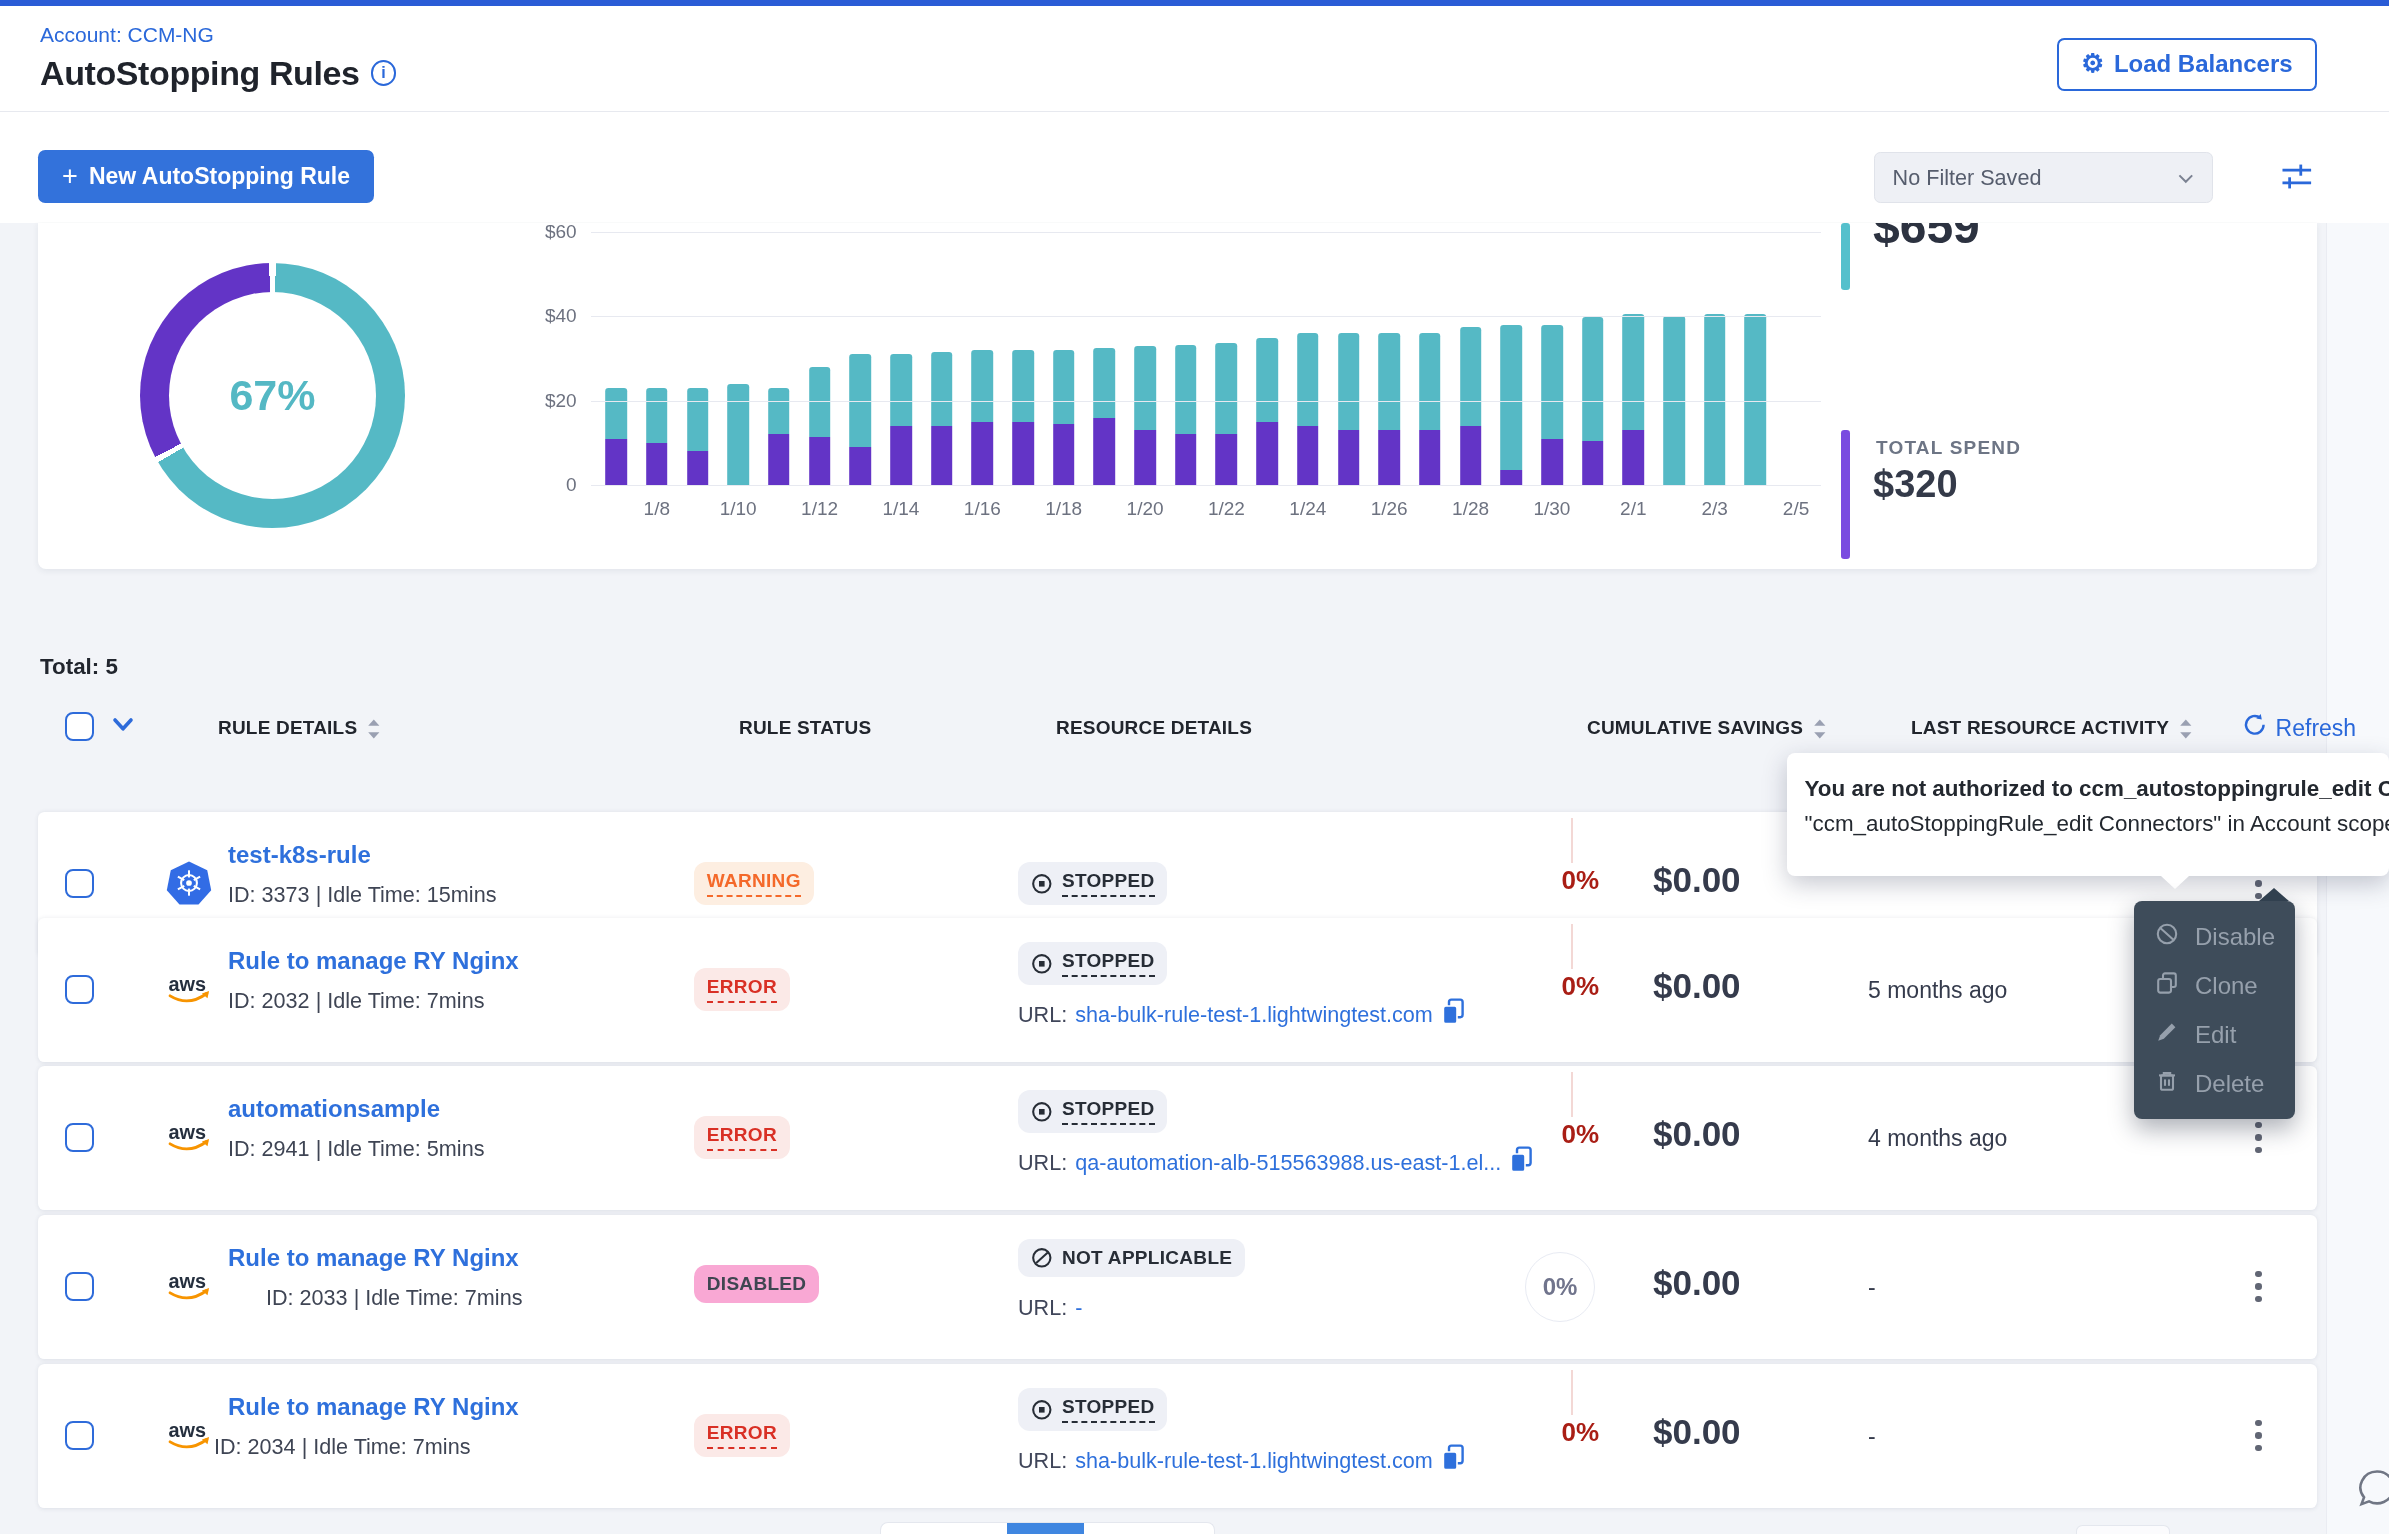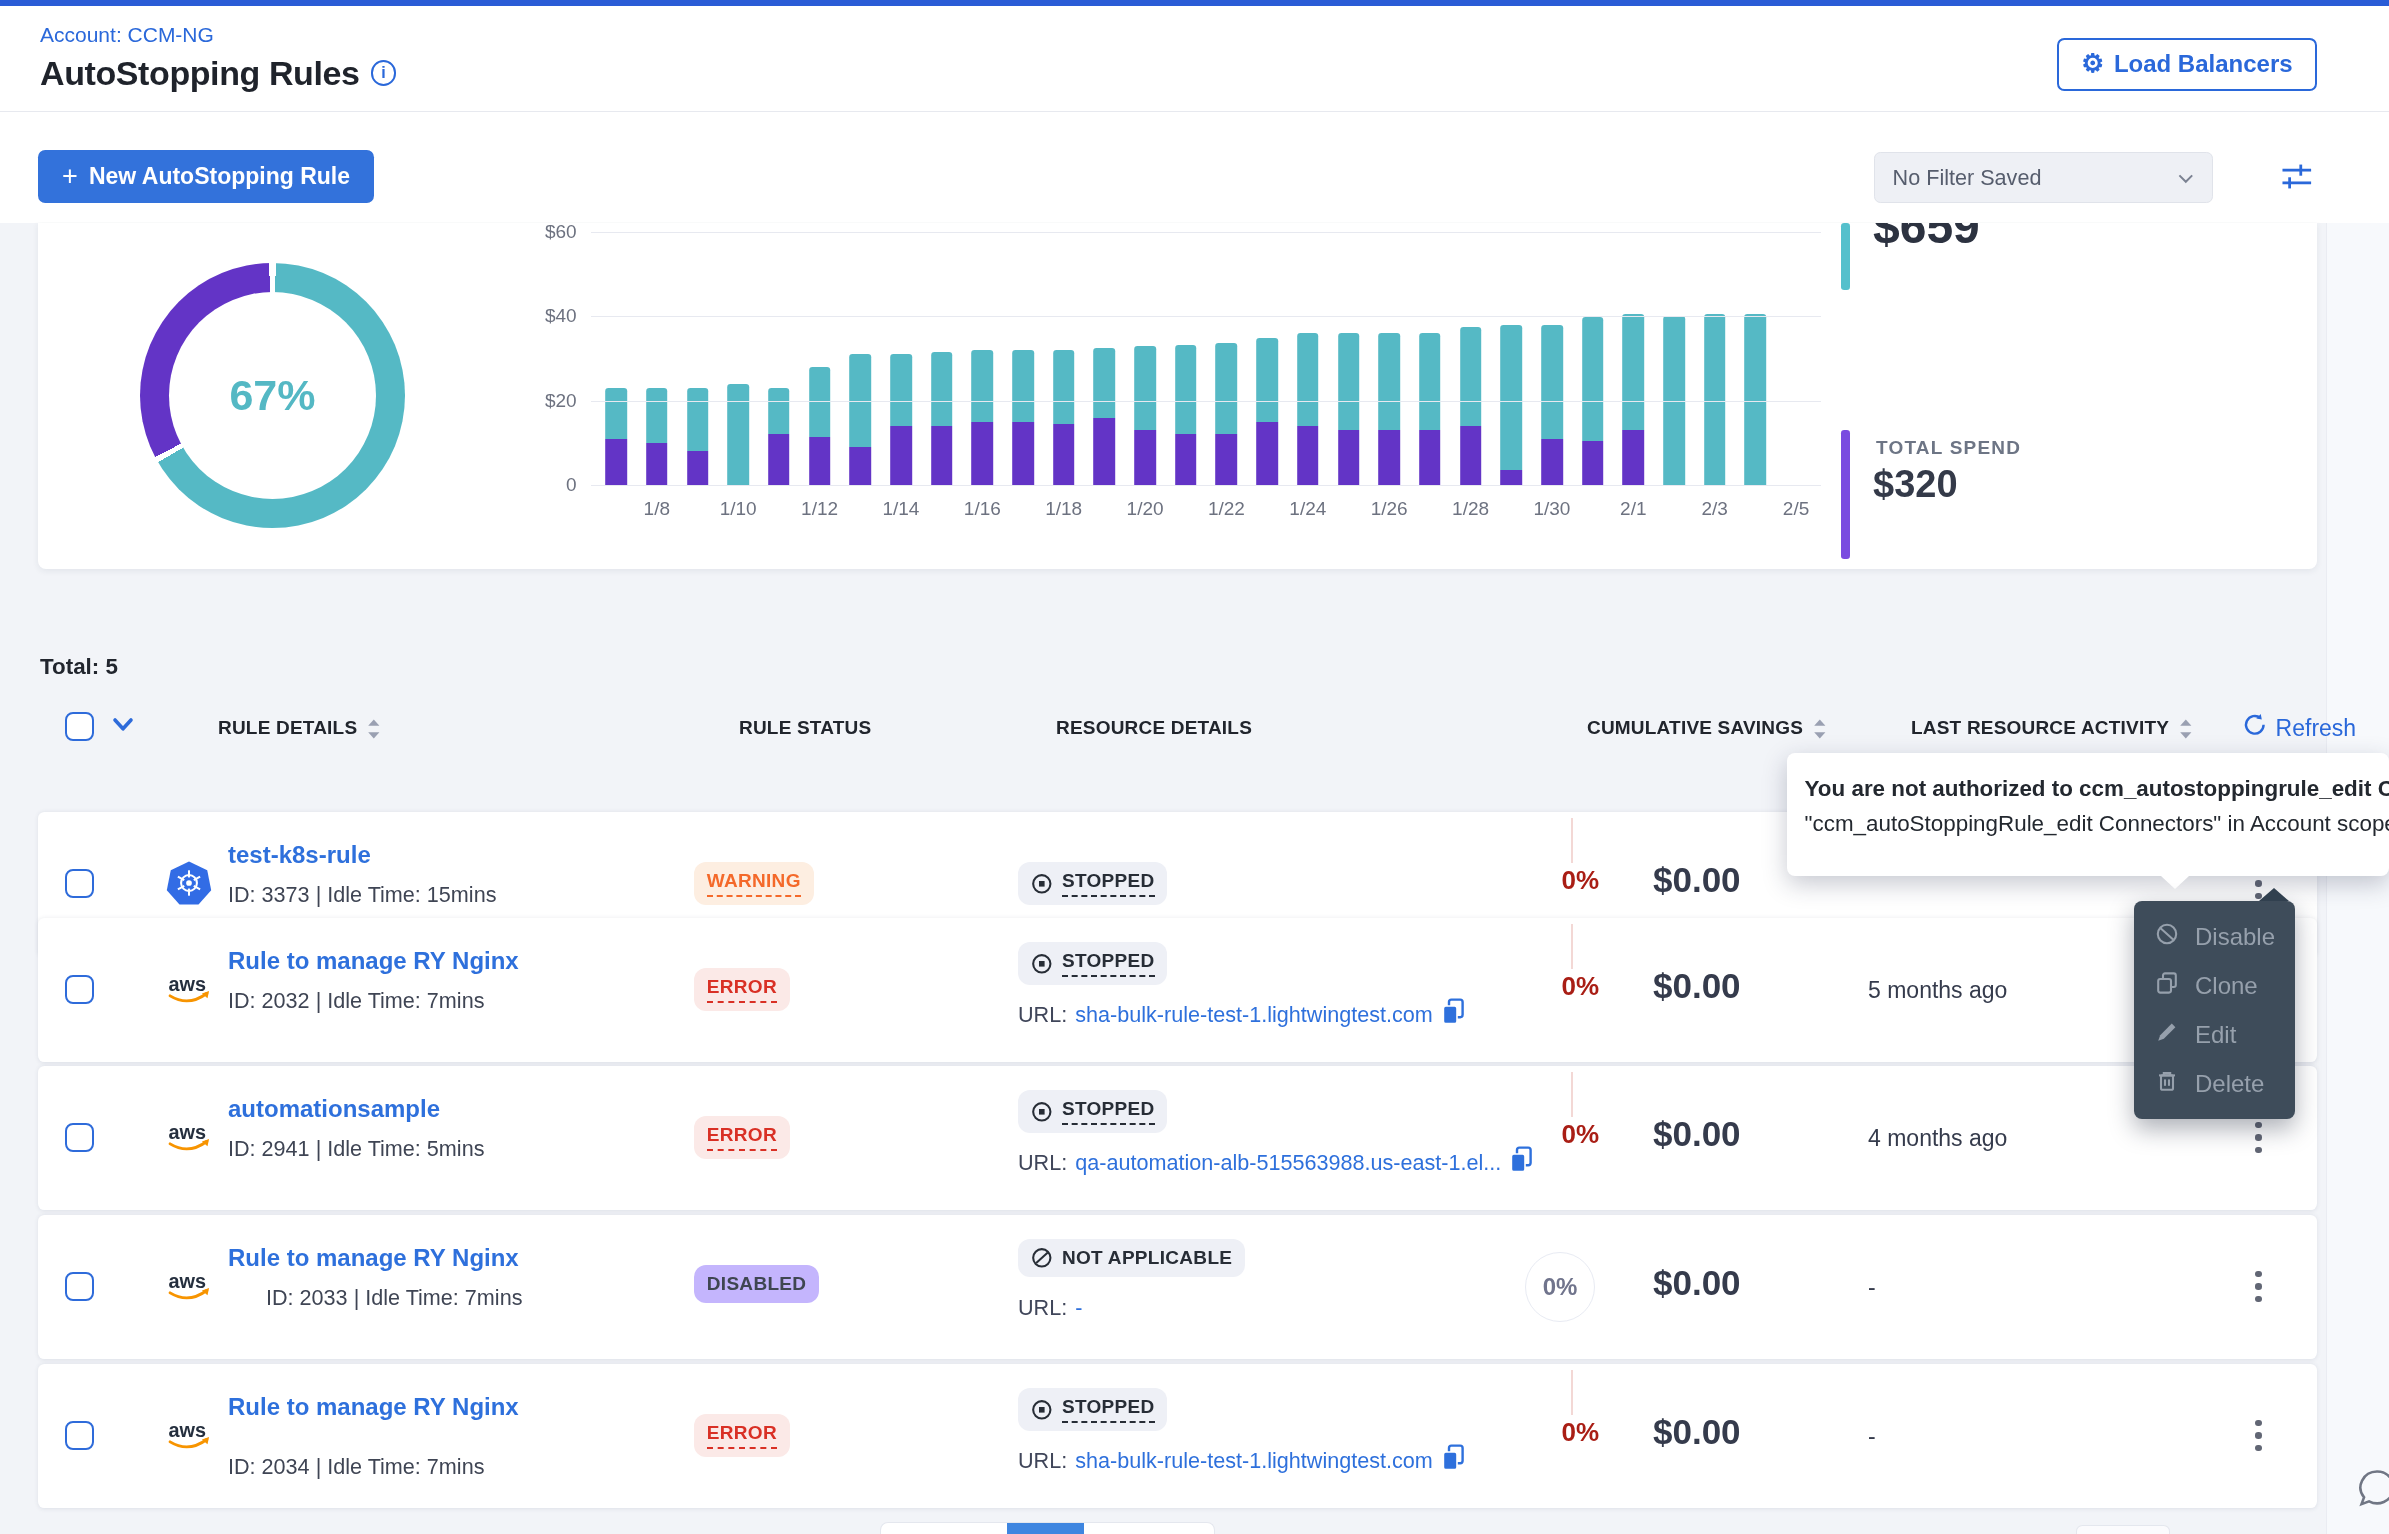--- a/index.html
+++ b/index.html
@@ -83,21 +83,21 @@
                   color:#2a68da; font-size:23px; cursor:pointer; }
   .row { position:absolute; left:38px; width:2279px; height:144px; background:#fff; border-radius:6.4px;
          box-shadow:0 0.8px 4px rgba(50,60,90,.10); }
   .rule-link { font-size:24px; font-weight:bold; color:#2e70dc; cursor:pointer; }
   .rule-meta { font-size:21.6px; color:#3f4554; }
   .badge { display:inline-flex; align-items:center; gap:9.6px; padding:8px 12.8px; border-radius:12px;
            font-size:19px; font-weight:bold; letter-spacing:0.3px; white-space:nowrap; }
   .badge .dashed { border-bottom:2.4px dashed currentColor; padding-bottom:3.2px; }
   .badge.warning { background:#fdeee1; color:#f4692a; }
   .badge.error { background:#fbe9e7; color:#d93025; }
-  .badge.disabled { background:#c4b5fd; color:#3f4651; }
+  .badge.disabled { background:#f9a8d4; color:#3f4651; }
   .badge.stopped, .badge.not-applicable { background:#eef0f6; color:#272d36; }
   .url-line { position:absolute; left:980px; top:80px; display:flex; align-items:center; gap:8px;
               font-size:21.6px; color:#40465a; }
   .url-link { color:#2e70dc; cursor:pointer; }
   .sav-pct { position:absolute; left:1469px; width:92px; top:53px; text-align:right;
              font-size:26px; font-weight:bold; color:#a91e15; }
   .sav-line { position:absolute; left:1533px; top:6.4px; width:2.4px; height:45px; background:#f3d8d5; }
   .sav-ring { position:absolute; left:1487px; top:37px; width:70px; height:70px; border:1.6px solid #e8ebf3;
               border-radius:50%; display:flex; align-items:center; justify-content:center;
               font-size:24px; font-weight:bold; color:#70748c; background:#fff; }
@@ -596,21 +596,21 @@
         </button>
       </div>
       <div class="row" style="top: 1141px;">
         <div class="checkbox" style="position: absolute; left: 27px; top: 57px;"></div>
         <div style="position: absolute; left: 128px; top: 54px;"><svg width="48" height="35" viewBox="0 0 60 44">
             <text x="3" y="24" font-size="25" font-weight="bold" fill="#252f3e" font-family="Liberation Sans, sans-serif">aws</text>
             <path d="M5 30 Q 28 44 51 27" fill="none" stroke="#f79400" stroke-width="3.6" stroke-linecap="round"></path>
             <path d="M52 33 l2 -9 -9 3 z" fill="#f79400"></path>
           </svg></div>
         <a class="rule-link" style="position: absolute; left: 190px; top: 29px;">Rule to manage RY Nginx</a>
-        <div class="rule-meta" style="position: absolute; left: 190px; top: 70px; margin-top: 20px;">ID: 2034 | Idle Time: 7mins</div>
+        <div class="rule-meta" style="position: absolute; left: 176px; top: 70px;">ID: 2034 | Idle Time: 7mins</div>
         <div style="position: absolute; left: 656px; top: 50px;"><span class="badge error">
             <span class="dashed">ERROR</span>
           </span></div>
         <div style="position: absolute; left: 980px; top: 24px;"><span class="badge stopped">
             <svg width="21.6" height="21.6" viewBox="0 0 27 27">
               <circle cx="13.5" cy="13.5" r="10.8" fill="none" stroke="#272d36" stroke-width="2.6"></circle>
               <rect x="10" y="10" width="7" height="7" fill="#272d36"></rect>
             </svg>
             <span class="dashed">STOPPED</span>
           </span></div>

